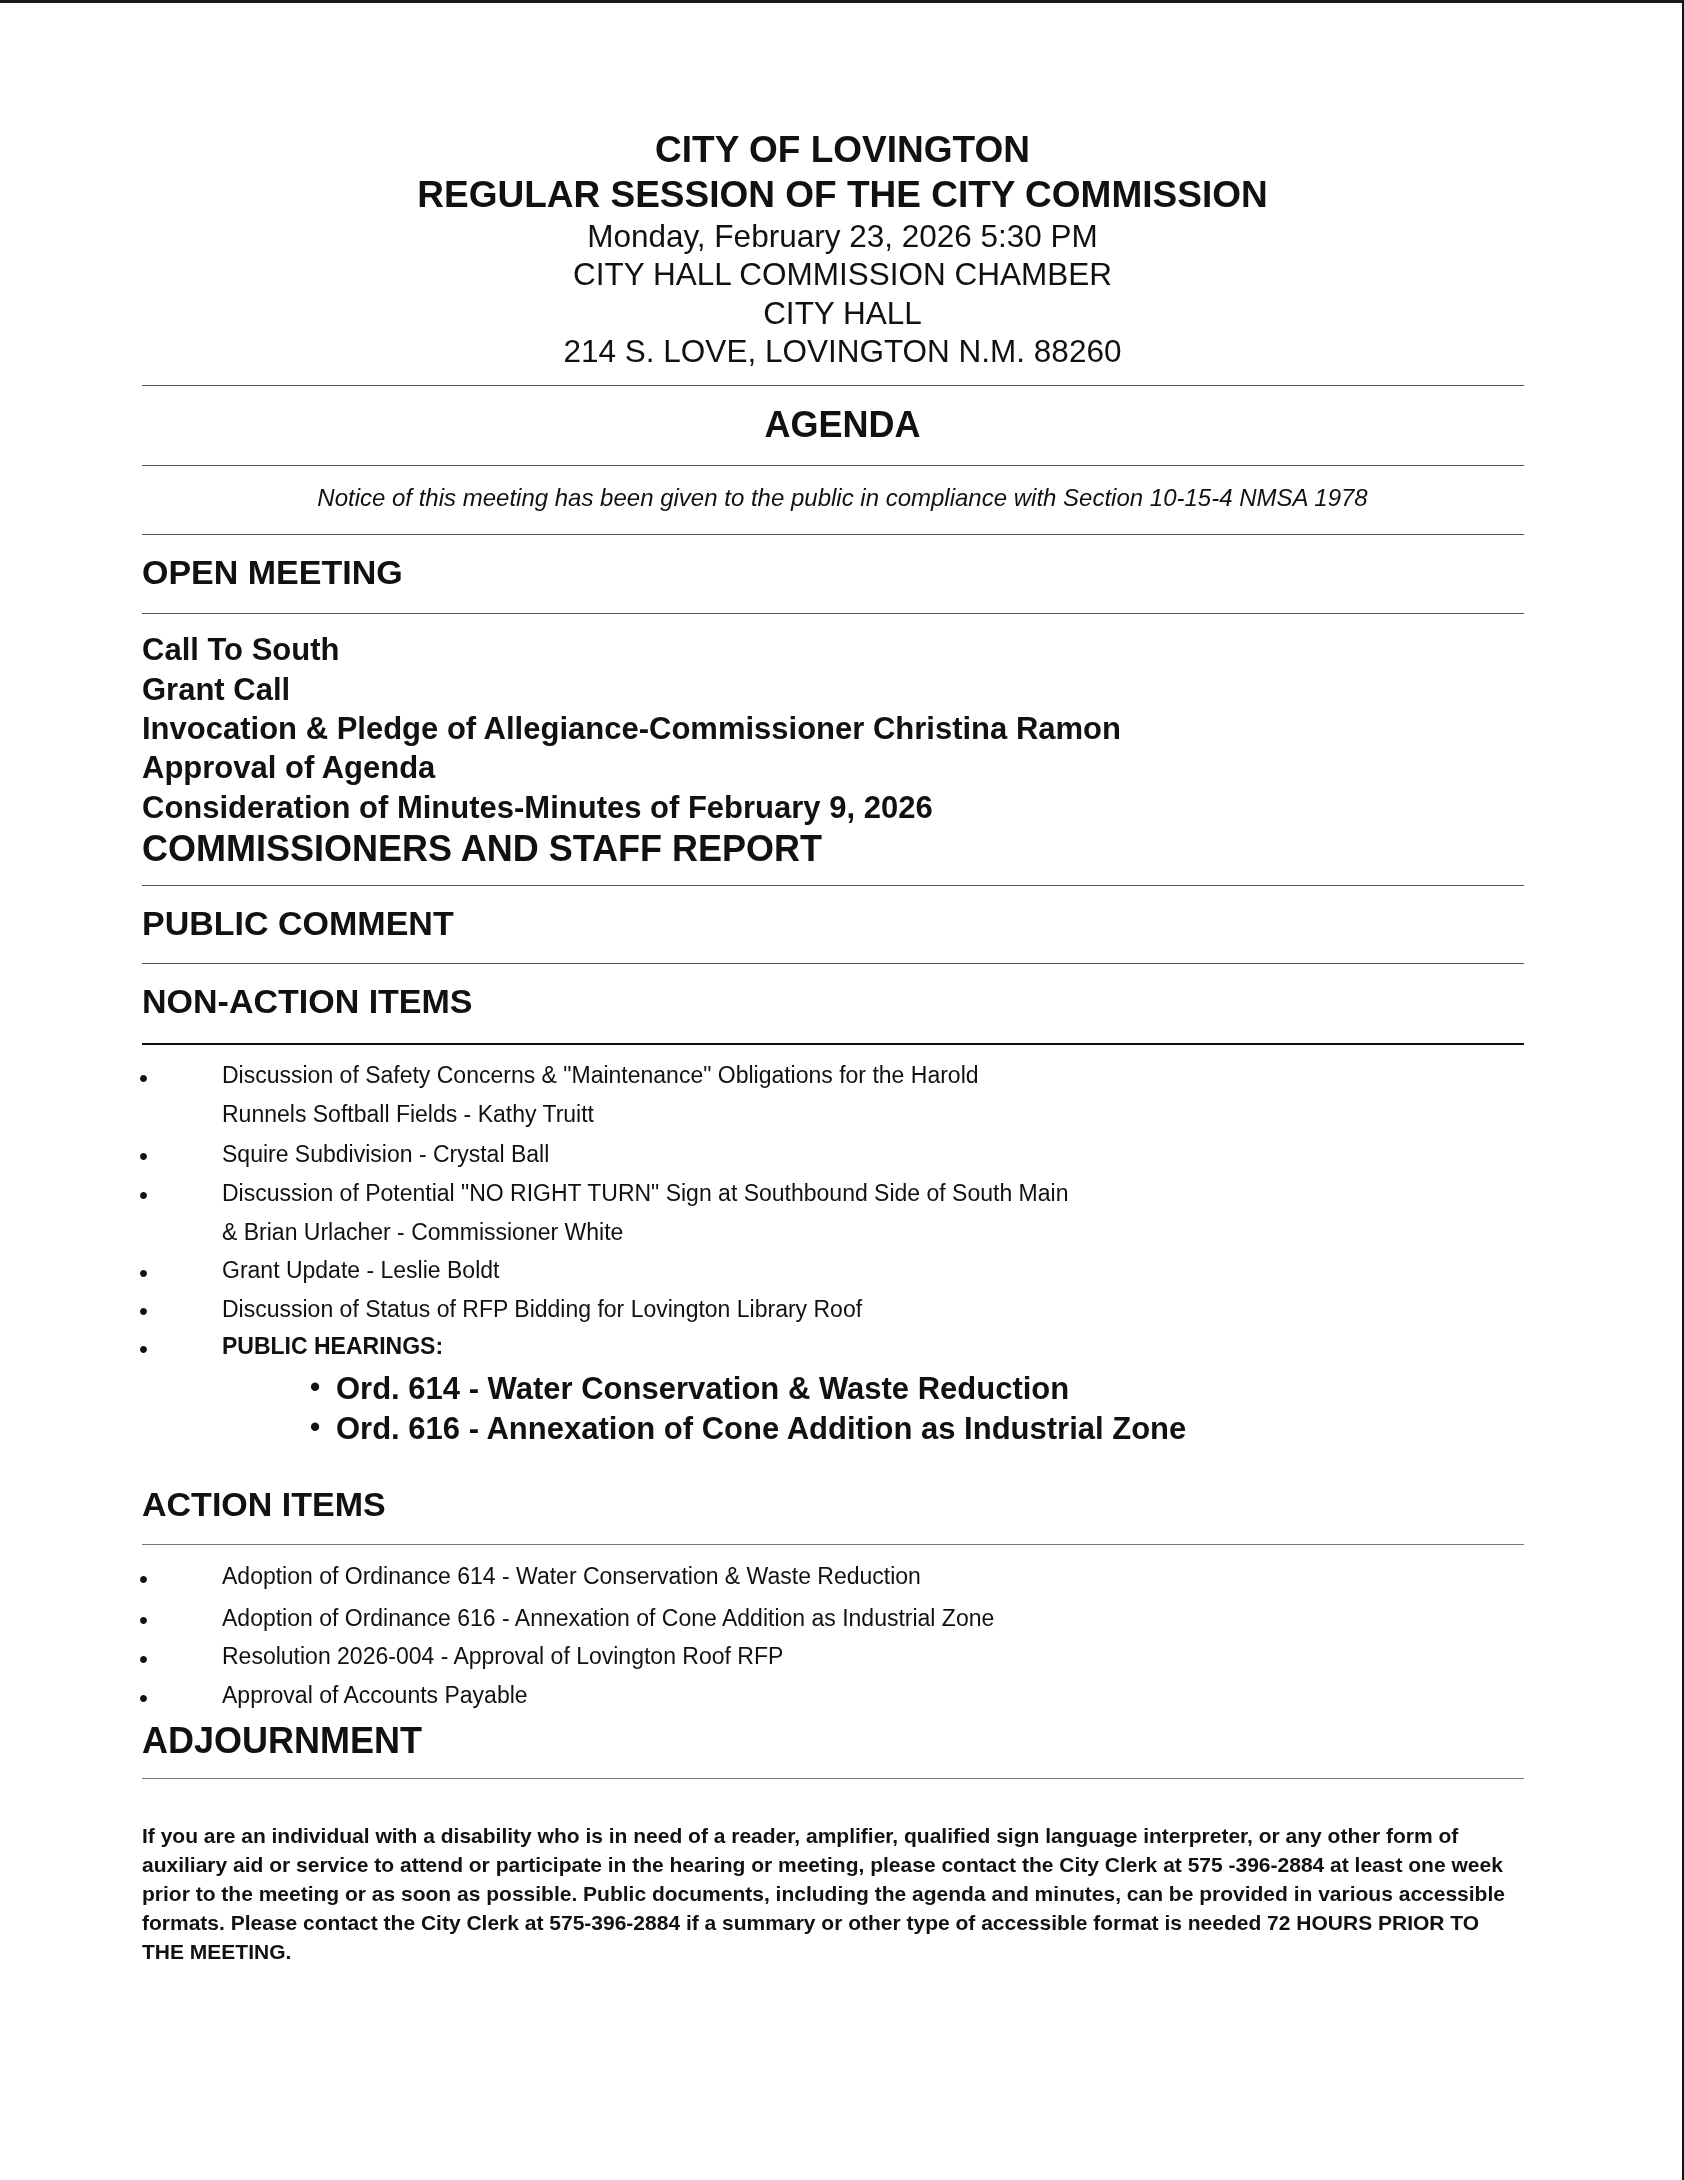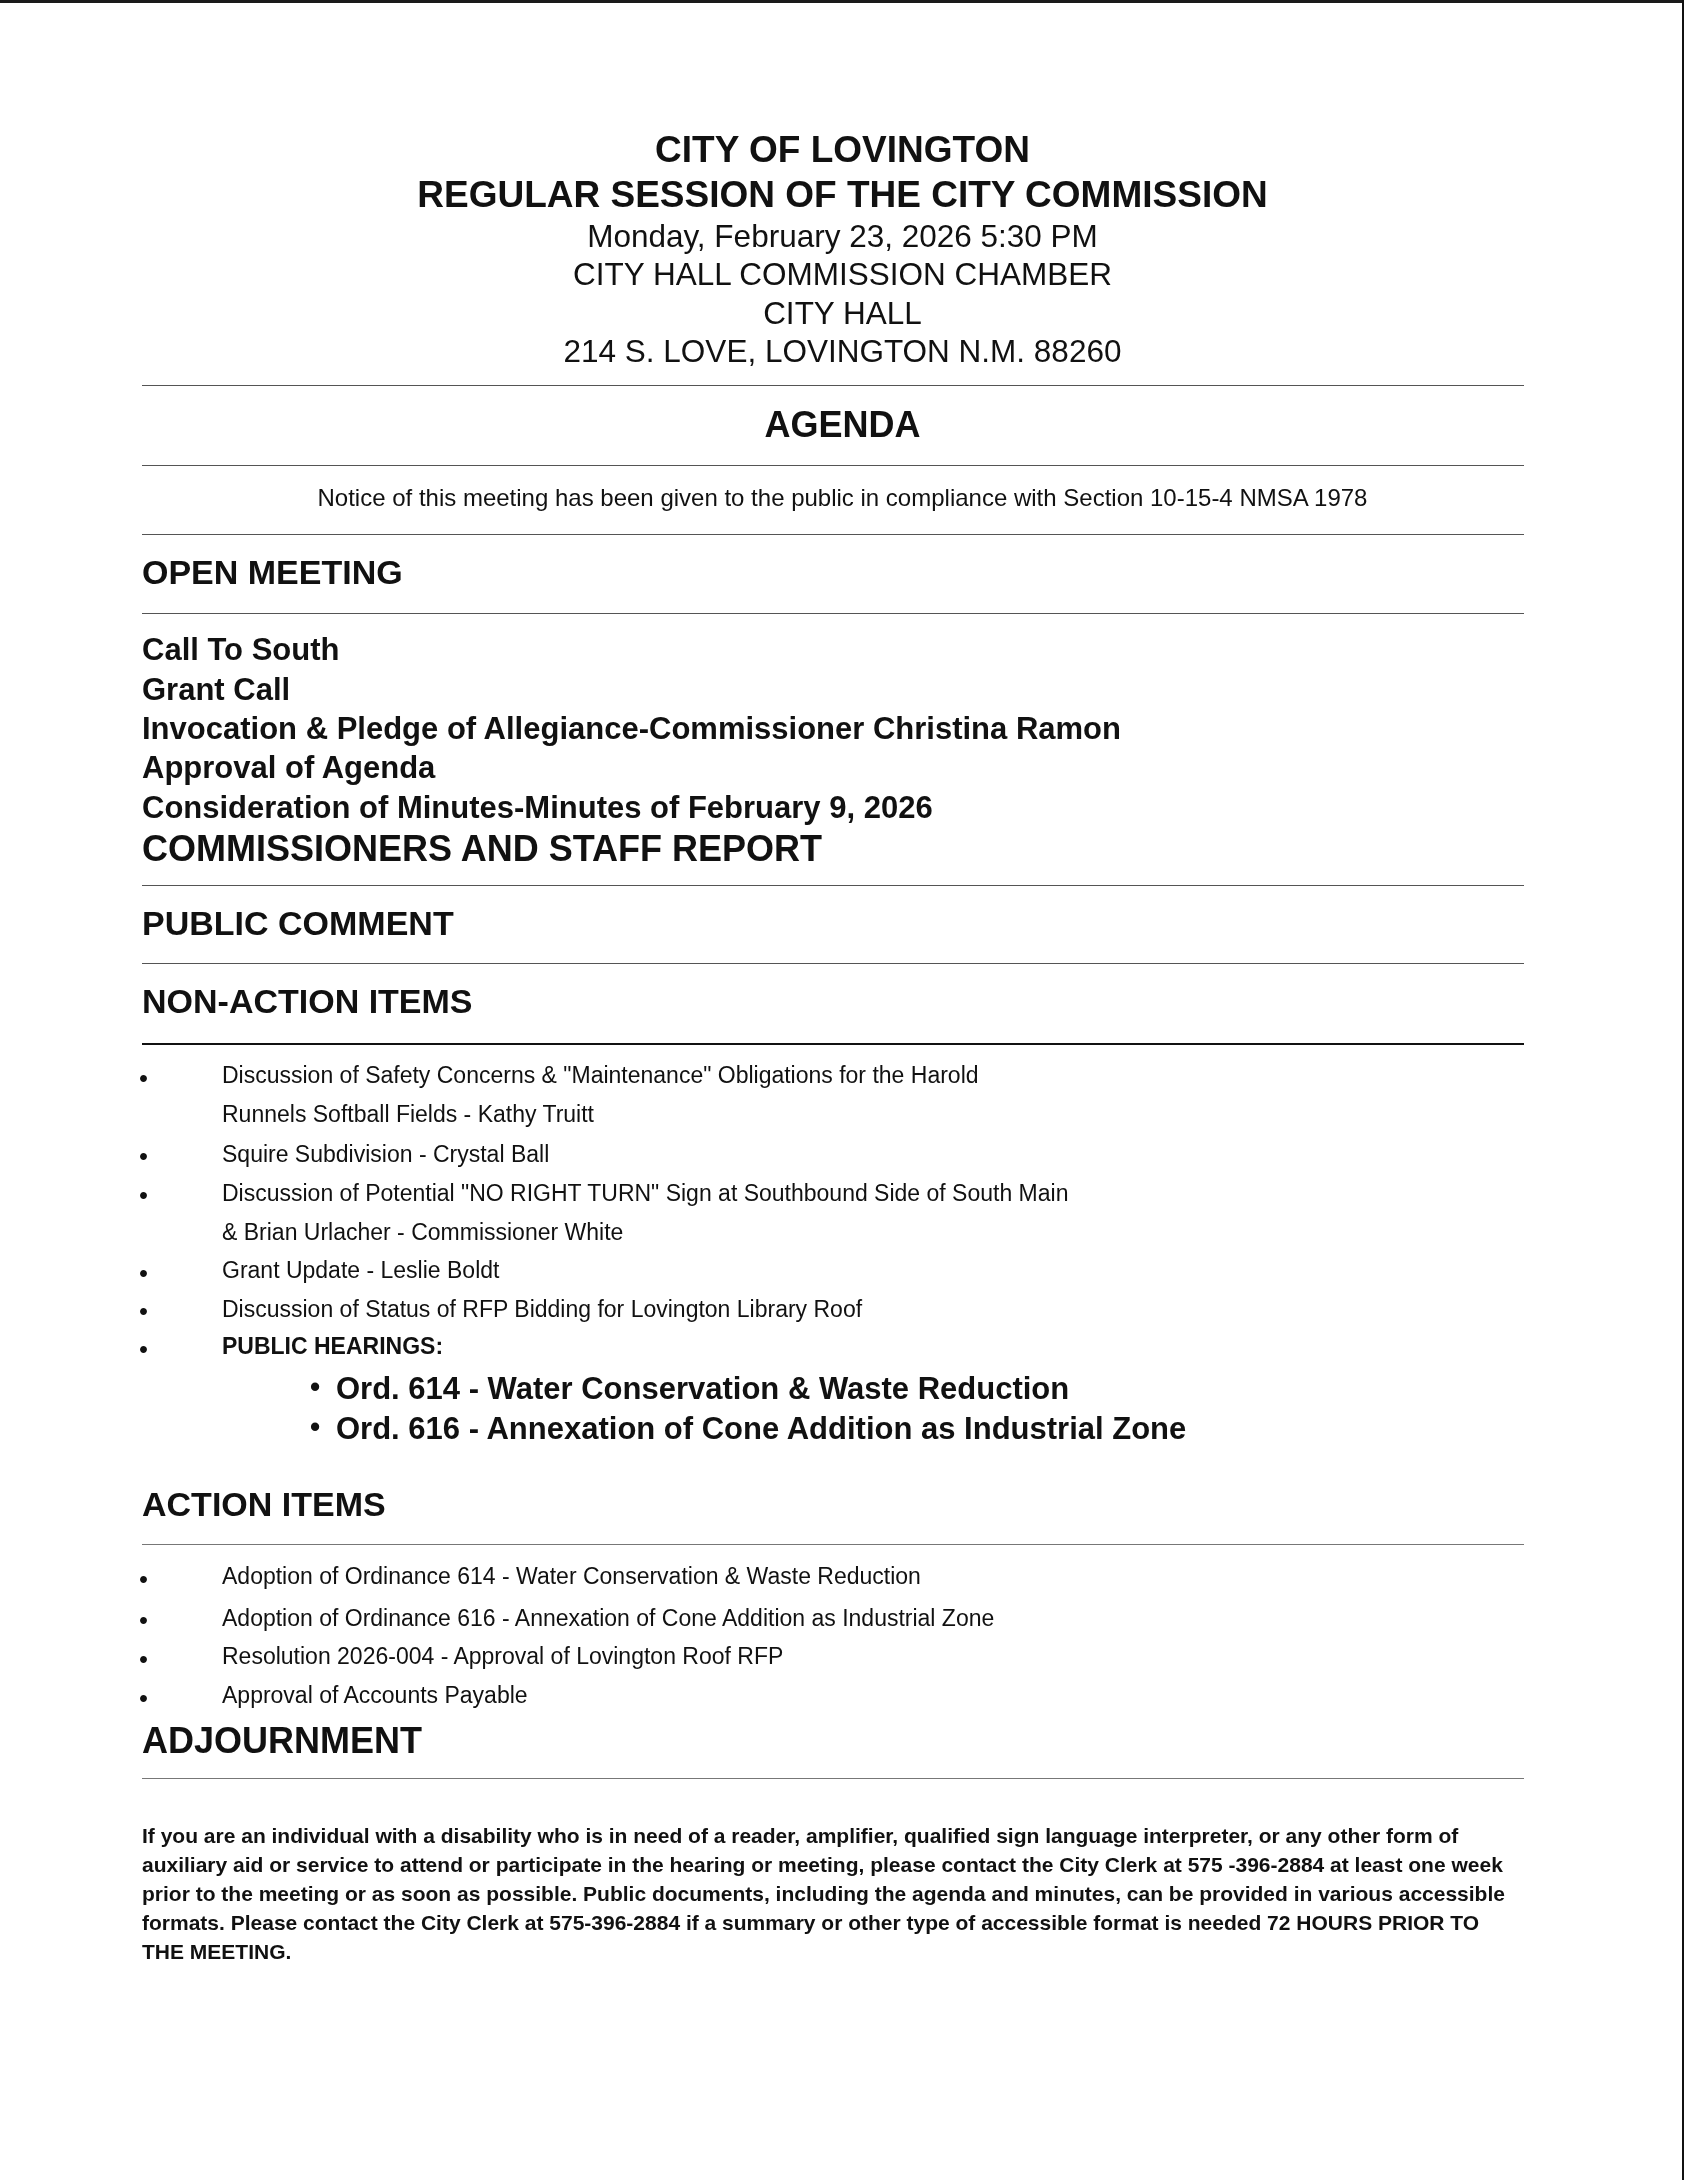--- a/index.html
+++ b/index.html
@@ -15,21 +15,21 @@
   .rule.thick { border-top: 2.6px solid #111111; }
   .rule.light { border-top: 1.7px solid #777777; }
   .section { left: 142px; font-weight: bold; font-size: 34px; }
   .open-item { left: 142px; font-weight: bold; font-size: 31px; }
   .bullet { position: absolute; left: 139px; font-size: 25.6px; }
   .item-text { position: absolute; left: 222px; font-size: 23px; }
   .sub-bullet { position: absolute; left: 310px; font-size: 29px; font-weight: bold; }
   .sub-text { position: absolute; left: 336px; font-size: 31px; font-weight: bold; }
   .disclaimer { position: absolute; left: 142px; width: 1382px; top: 1821px; text-align: left;
                 font-weight: bold; font-size: 21px; line-height: 29px; white-space: normal; }
-  .notice { font-size: 24px; }
+  .notice { font-size: 24px; font-style: italic; }
 </style>
 </head>
 <body>
 
 <div class="scan-top"></div>
 <div class="scan-right"></div>
 
 <div class="abs center hdr-bold" style="top:129px;">CITY OF LOVINGTON</div>
 <div class="abs center hdr-bold" style="top:174px;">REGULAR SESSION OF THE CITY COMMISSION</div>
 <div class="abs center hdr-reg" style="top:218px;">Monday, February 23, 2026 5:30 PM</div>

